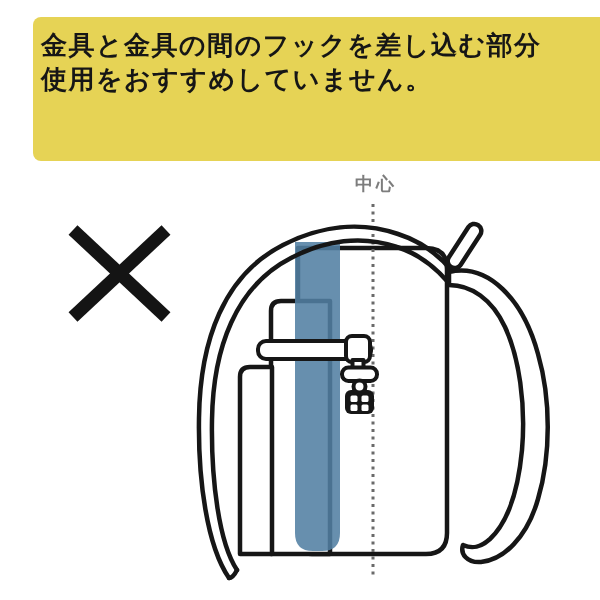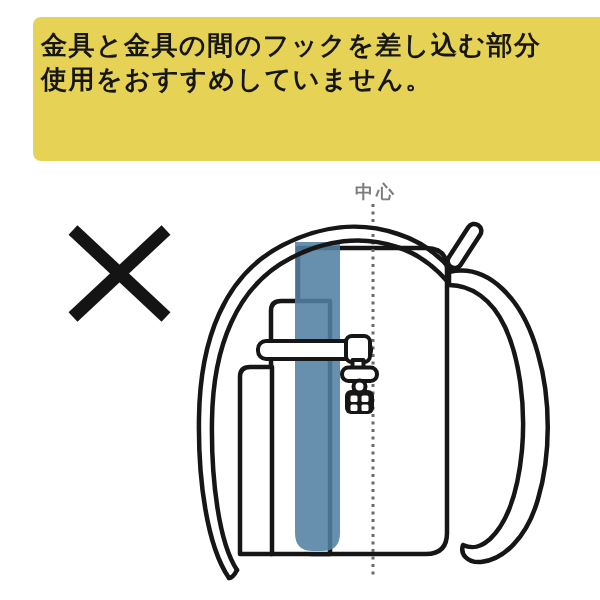--- a/index.html
+++ b/index.html
@@ -3,21 +3,21 @@
 <meta charset="utf-8">
 <style>
   html,body{margin:0;padding:0;background:#ffffff;}
   .stage{position:relative;width:600px;height:600px;background:#ffffff;overflow:hidden;
          font-family:"Liberation Sans","DejaVu Sans",sans-serif;}
   .banner{position:absolute;left:33px;top:17px;width:580px;height:144px;
           background:#e6d355;border-radius:8px;box-sizing:border-box;
           padding:11px 0 0 8px;}
   .banner-line{font-size:26px;font-weight:bold;color:#161616;line-height:34px;
                letter-spacing:1.5px;white-space:nowrap;}
-  .center-label{position:absolute;left:336px;top:180px;width:80px;text-align:center;
+  .center-label{position:absolute;left:336px;top:172px;width:80px;text-align:center;
                 font-size:18px;color:#7d7d7d;letter-spacing:3px;font-weight:bold;}
   svg.diagram{position:absolute;left:0;top:0;}
   .ln{fill:none;stroke:#161616;stroke-width:4.5;stroke-linecap:round;stroke-linejoin:round;}
   .fw{fill:#ffffff;stroke:#161616;stroke-width:4.5;stroke-linejoin:round;}
   .hw{fill:#ffffff;stroke:#161616;stroke-width:4px;stroke-linejoin:round;}
   .xline{stroke-width:13px;stroke-linecap:butt;}
   .dots{fill:none;stroke-width:3px;stroke-dasharray:3 4.5;stroke-linecap:butt;}
 </style>
 </head>
 <body>

